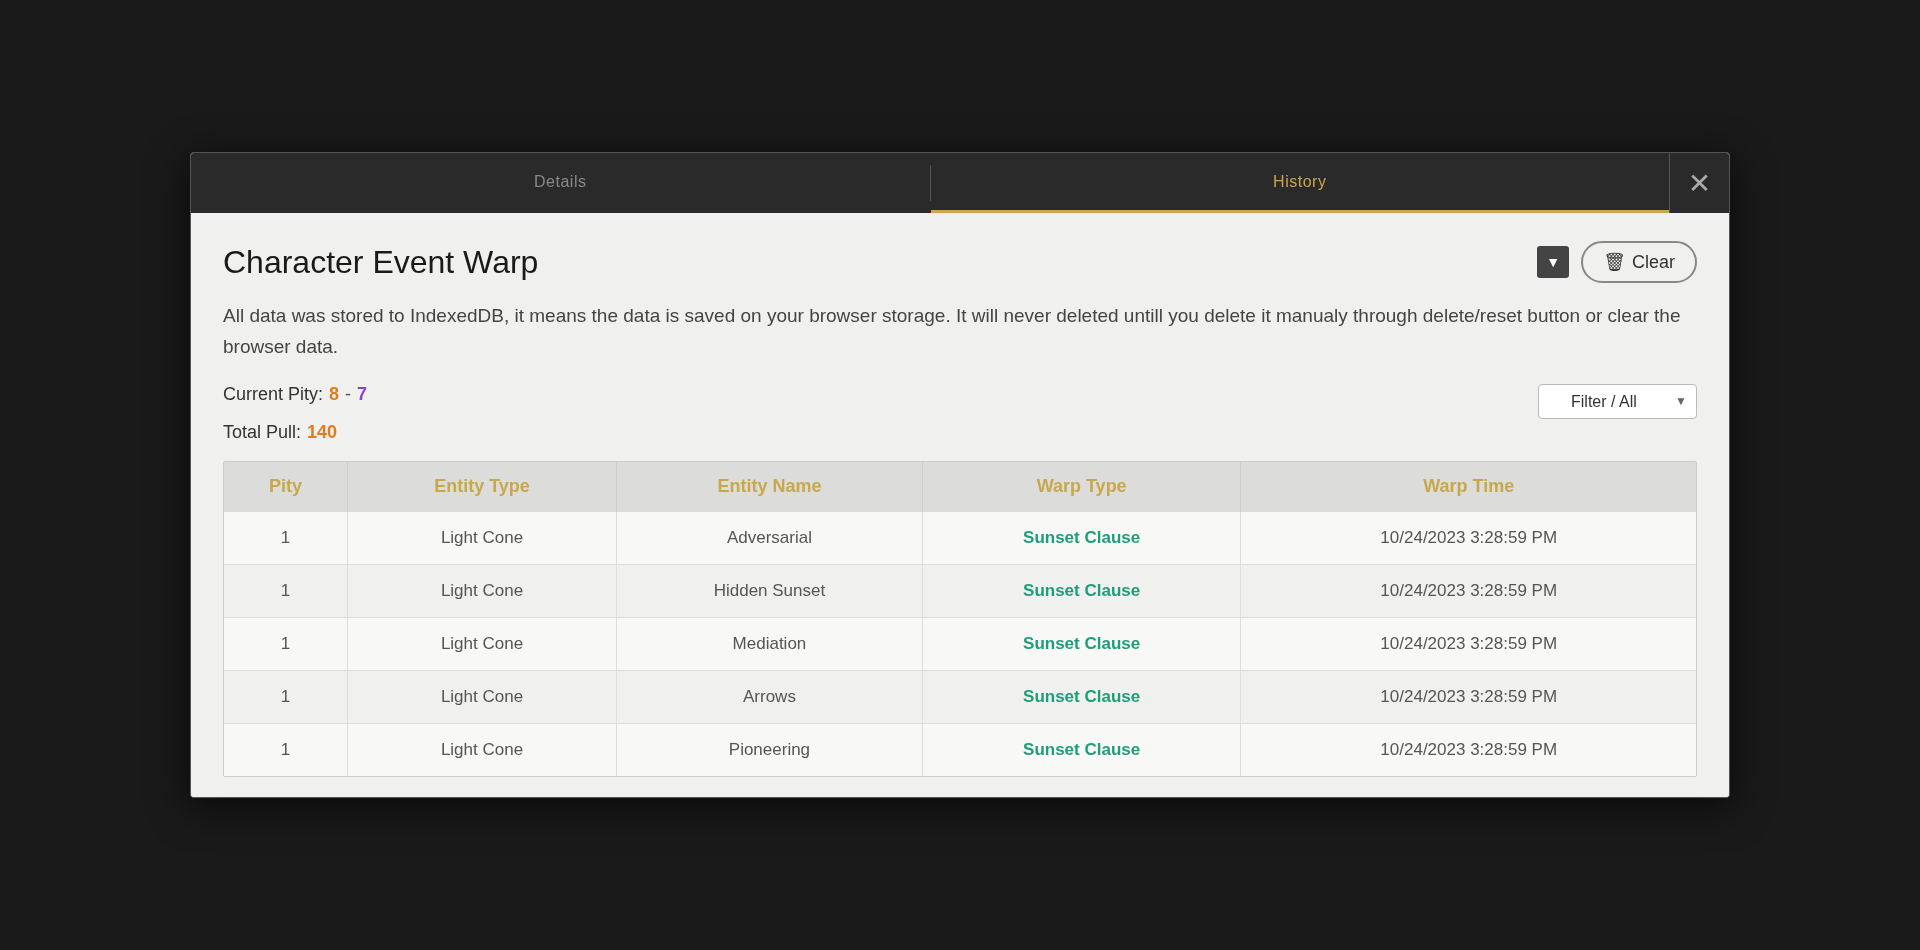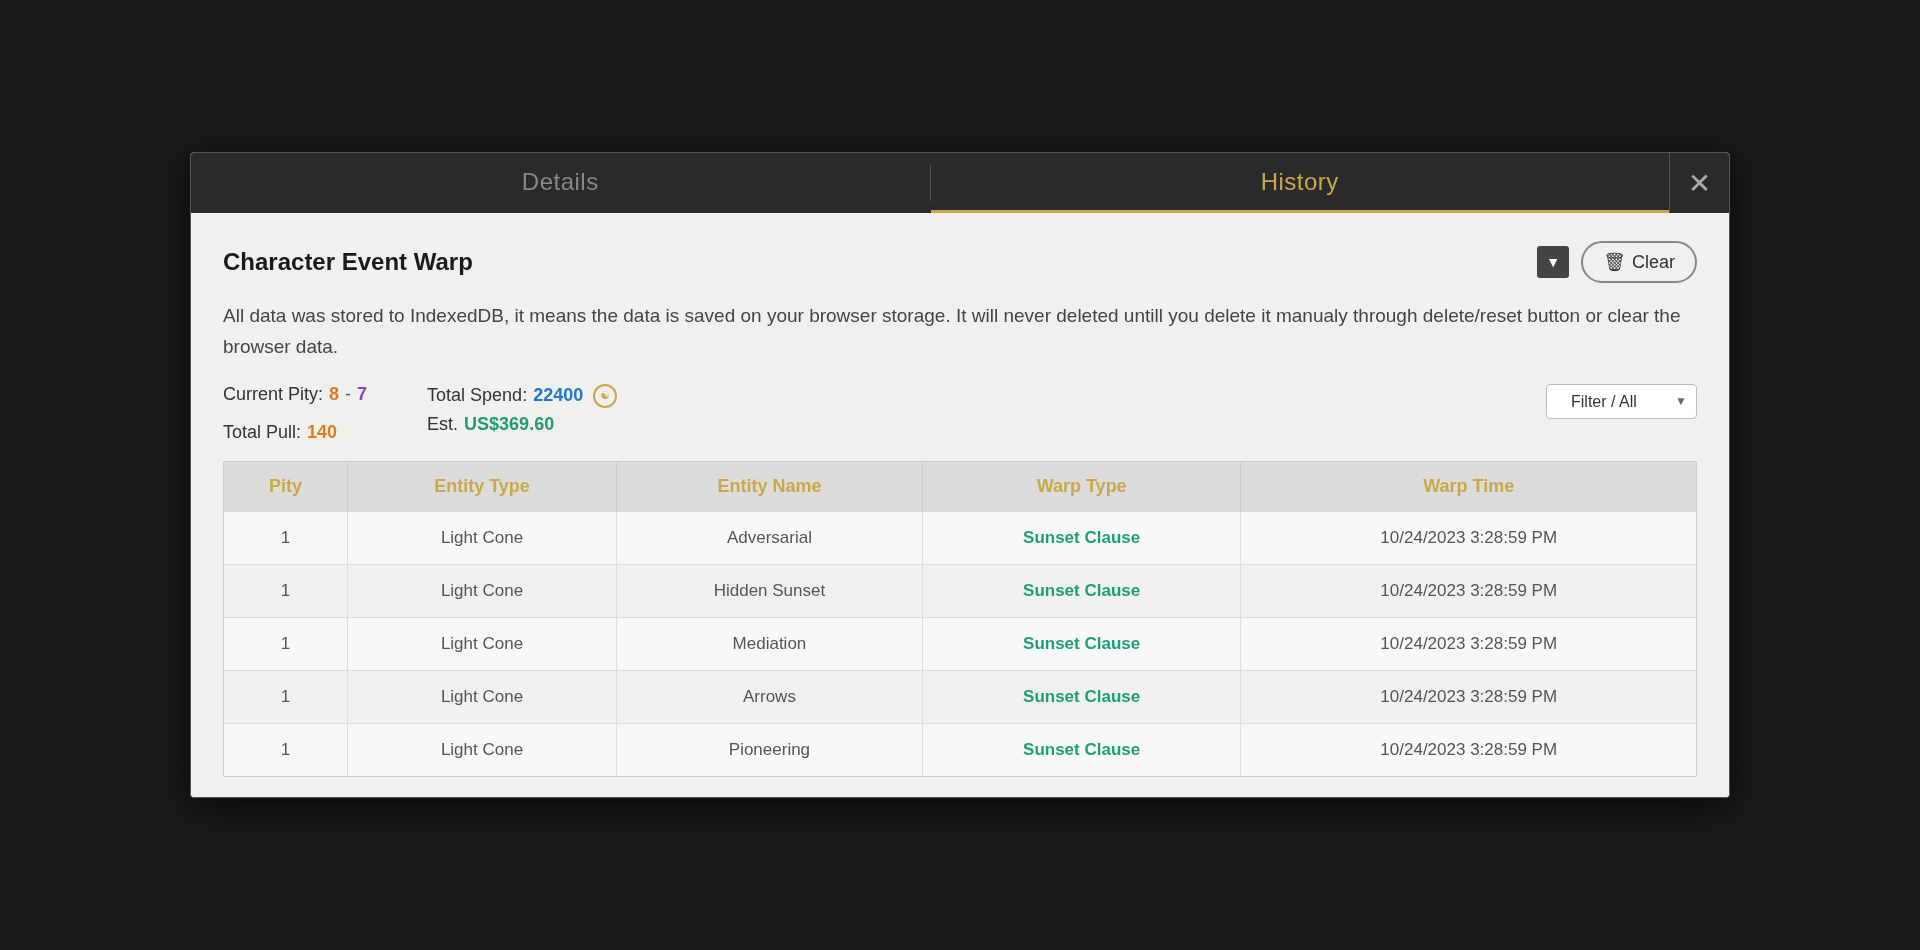--- a/index.html
+++ b/index.html
@@ -31,21 +31,21 @@
       align-items: stretch;
       height: 60px;
       position: relative;
     }
 
     .tab-bar .tab {
       flex: 1;
       display: flex;
       align-items: center;
       justify-content: center;
-      font-size: 24px;
+      font-size: 16px;
       cursor: pointer;
       color: #888;
       border-bottom: 3px solid transparent;
       letter-spacing: 0.5px;
       text-align: right;
     }
 
     .tab-bar .tab.active {
       color: #c8a84b;
       border-bottom: 3px solid #c8a84b;
@@ -76,22 +76,22 @@
 
     
     .content-header {
       display: flex;
       align-items: center;
       justify-content: space-between;
       margin-bottom: 18px;
     }
 
     .content-title {
-      font-size: 24px;
-      font-weight: 700;
+      font-size: 32px;
+      font-weight: 400;
       color: #1a1a1a;
     }
 
     .header-right {
       display: flex;
       align-items: center;
       gap: 12px;
     }
 
     .dropdown-arrow {
@@ -199,21 +199,21 @@
       color: #c8a84b;
       margin-left: 4px;
     }
 
     .filter-select-wrap {
       display: flex;
       align-items: center;
     }
 
     .filter-select {
-      padding: 8px 24px;
+      padding: 8px 32px;
       border: 1px solid #bbb;
       border-radius: 4px;
       background: #fff;
       font-size: 16px;
       color: #333;
       cursor: pointer;
       font-family: inherit;
       appearance: none;
       padding-right: 32px;
     }
@@ -335,31 +335,20 @@
         <div class="stats-left">
           <div class="stat-line">
             <span class="stat-label">Current Pity:</span>
             <span class="stat-value-orange">8</span>
             <span class="stat-separator">-</span>
             <span class="stat-value-purple">7</span>
           </div>
           <div class="stat-line">
             <span class="stat-label">Total Pull:</span>
             <span class="stat-value-orange">140</span>
-          </div>
-        </div>
-        <div class="stats-center">
-          <div class="stat-line">
-            <span class="stat-label">Total Spend:</span>
-            <span class="stat-value-blue">22400</span>
-            <span class="coin-icon">☯</span>
-          </div>
-          <div class="stat-line">
-            <span class="stat-label">Est.</span>
-            <span class="stat-value-teal">US$369.60</span>
           </div>
         </div>
         <div class="filter-select-wrap">
           <div class="filter-select-container">
             <select class="filter-select">
               <option>Filter / All</option>
               <option>Filter / 5-Star</option>
               <option>Filter / 4-Star</option>
               <option>Filter / 3-Star</option>
             </select>

